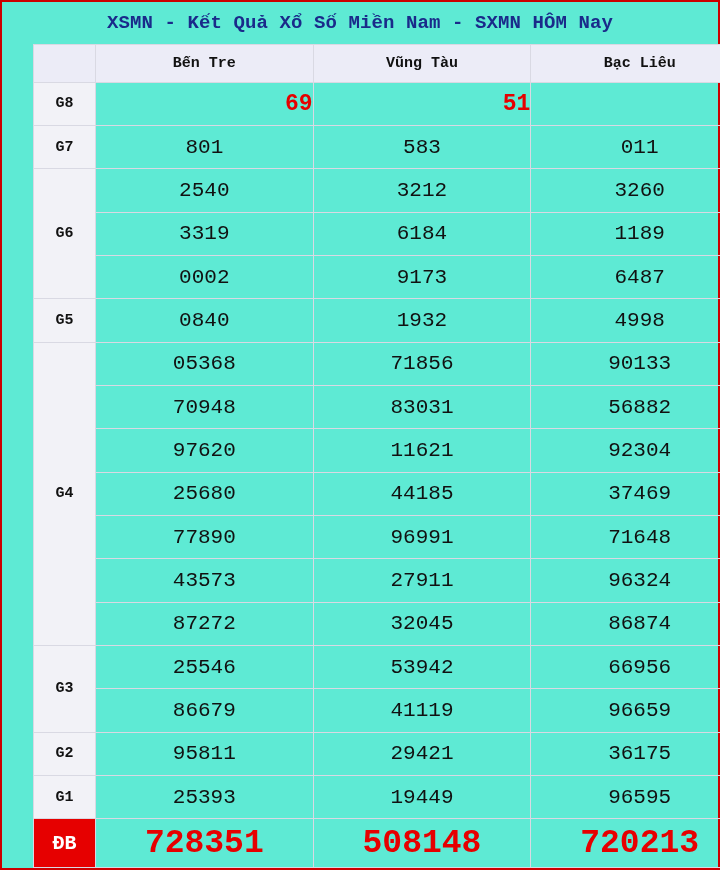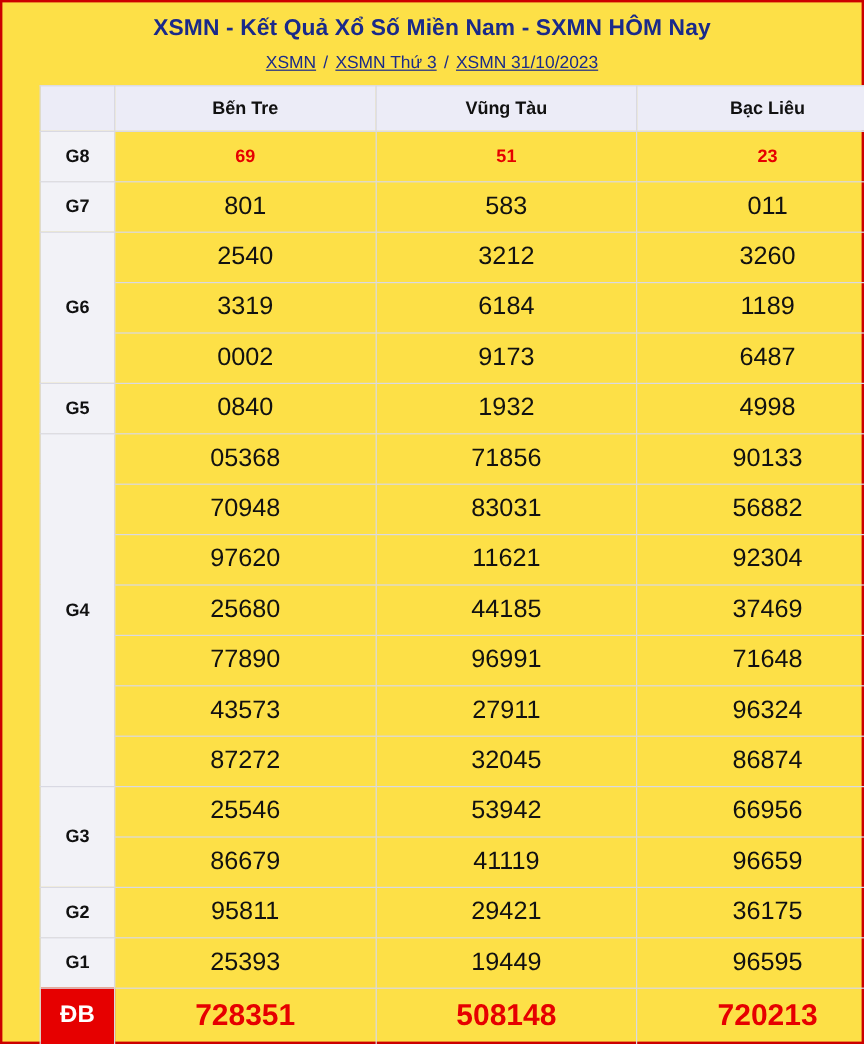--- a/index.html
+++ b/index.html
@@ -11,23 +11,24 @@
     width: 720px;
     height: 870px;
     font-family: "Liberation Sans", sans-serif;
     color: #111111;
   }
   .page {
     width: 720px;
     height: 870px;
     box-sizing: border-box;
     border: 2px solid #cc0000;
-    background: #fde047;
+    background: #5eead4;
     display: flex;
     flex-direction: column;
+    font-family: Liberation Mono, monospace;
   }
   .header {
     padding: 10px 8px 8px 8px;
     text-align: center;
     flex: 0 0 auto;
   }
   .title {
     font-size: 19px;
     font-weight: bold;
     color: #1a2a8a;
@@ -77,52 +78,46 @@
     font-size: 15px;
     color: #111111;
   }
   td.num {
     font-size: 21px;
     color: #111111;
     height: 41px;
     font-weight: normal;
   }
   tr.g8 td.num {
-    font-size: 15px;
+    font-size: 23px;
     color: #e60000;
     font-weight: bold;
+    text-align: right;
   }
   tr.g7 td.num { font-size: 21px; }
   tr.db td.num {
-    font-size: 25px;
+    font-size: 33px;
     color: #e60000;
     font-weight: bold;
     height: 46px;
   }
   tr.db td.label {
     background: #e60000;
     color: #ffffff;
     font-weight: bold;
     font-size: 20px;
   }
 </style>
 </head>
 <body>
 
 <div class="page">
 
   <div class="header">
     <div class="title">XSMN - Kết Quả Xổ Số Miền Nam - SXMN HÔM Nay</div>
-    <div class="breadcrumb">
-      <a href="#">XSMN</a>
-      <span class="sep">/</span>
-      <a href="#">XSMN Thứ 3</a>
-      <span class="sep">/</span>
-      <a href="#">XSMN 31/10/2023</a>
-    </div>
   </div>
 
   <table class="results">
     <colgroup>
       <col class="labelcol">
       <col>
         <col>
         <col>
     </colgroup>
     <thead>

